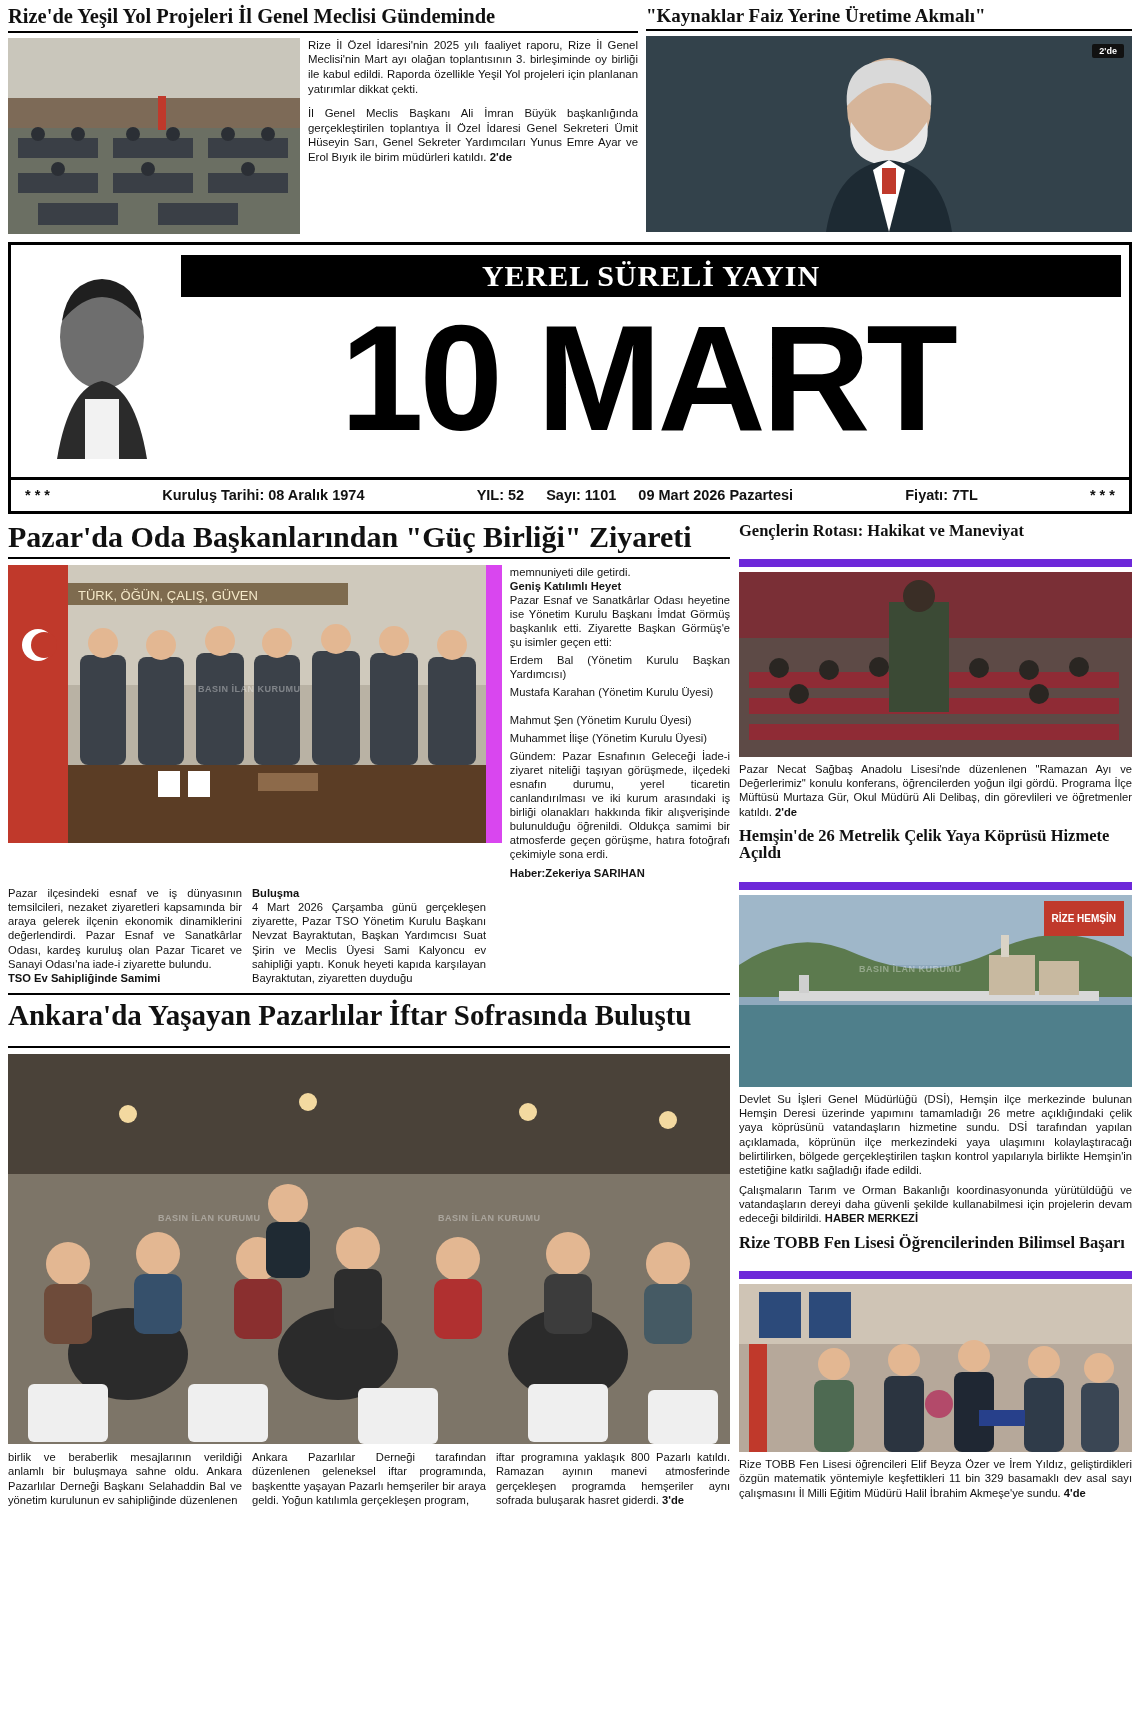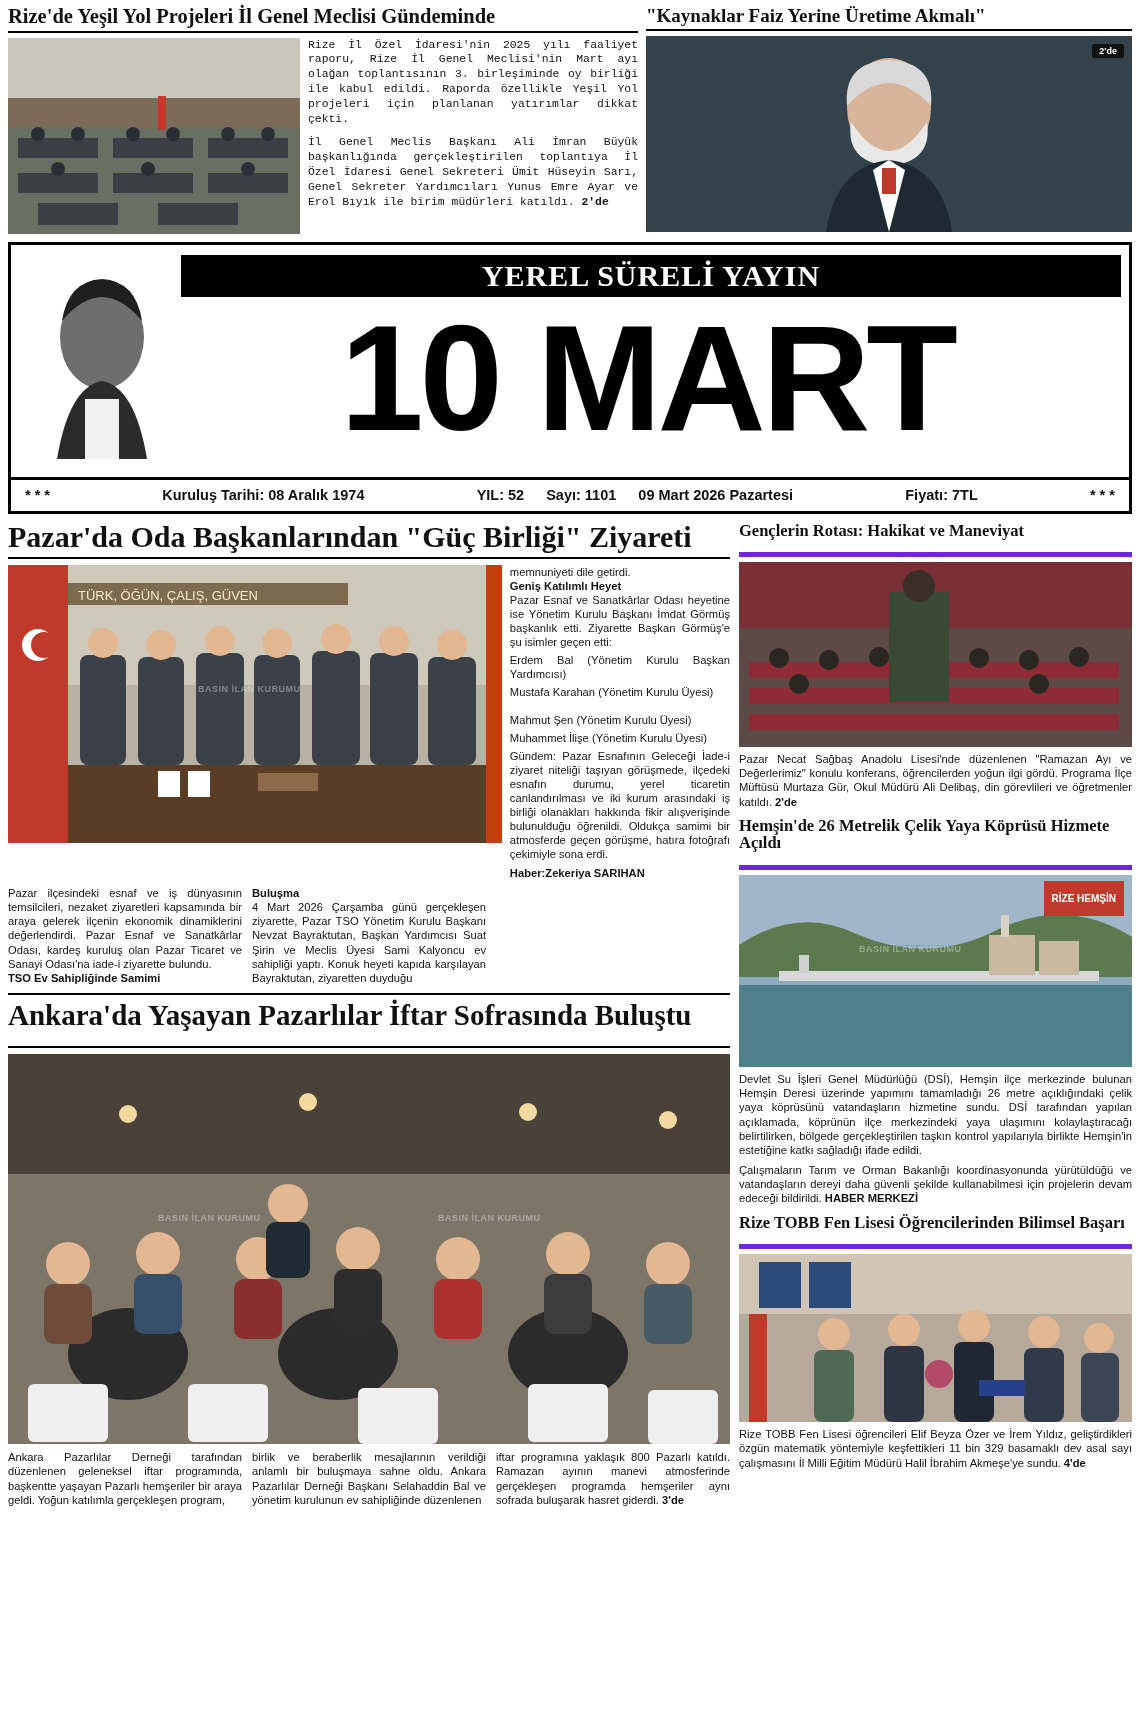--- a/index.html
+++ b/index.html
@@ -13,53 +13,53 @@
   .col-txt{font-size:11.3px;line-height:1.27;text-align:justify;color:#141414;}
 
   
   .topstrip{display:flex;gap:8px;padding:6px 8px 0 8px;box-sizing:border-box;width:1140px;}
   .top-left{width:630px;}
   .top-right{width:486px;}
   .top-left .title{font-size:20.5px;line-height:1.05;border-bottom:2px solid #000;padding-bottom:3px;margin-bottom:5px;}
   .top-right .title{font-size:19px;line-height:1.05;border-bottom:2px solid #000;padding-bottom:3px;margin-bottom:5px;}
   .top-left .body{display:flex;gap:8px;}
   .tl-photo{width:292px;height:196px;background:#6a7a84;}
-  .tl-text{flex:1;font-size:11.4px;line-height:1.3;text-align:justify;font-family:Liberation Mono, monospace;}
+  .tl-text{flex:1;font-size:11.4px;line-height:1.3;text-align:justify;}
   .tl-text p{margin:0 0 9px 0;}
   .tr-photo{width:100%;height:196px;background:#2d3a42;position:relative;}
   .badge{position:absolute;top:8px;right:8px;background:#111;color:#fff;font-size:9px;padding:2px 7px;border-radius:2px;font-weight:bold;}
 
   
   .masthead{margin:8px 8px 0 8px;border:3px solid #000;height:232px;position:relative;background:#fff;overflow:hidden;}
   .ataturk{position:absolute;left:16px;top:14px;width:150px;height:200px;background:linear-gradient(160deg,#2a2a2a 0%,#555 55%,#1d1d1d 100%);}
   .yerel{position:absolute;left:170px;right:8px;top:10px;height:42px;background:#000;color:#fff;font-family:"Liberation Serif",serif;font-weight:bold;font-size:30px;letter-spacing:1px;display:flex;align-items:center;justify-content:center;}
   .bigdate{position:absolute;left:160px;right:6px;top:48px;height:170px;display:flex;align-items:center;justify-content:center;font-family:"Liberation Sans",sans-serif;font-weight:bold;font-size:150px;letter-spacing:-4px;line-height:.8;color:#000;}
   .infobar{margin:0 8px;border-left:3px solid #000;border-right:3px solid #000;border-bottom:3px solid #000;height:34px;display:flex;align-items:center;justify-content:space-between;padding:0 14px;box-sizing:border-box;font-weight:bold;font-size:14.5px;}
   .infobar .mid{display:flex;gap:22px;}
 
   
   .main{display:flex;gap:9px;padding:8px 8px 0 8px;box-sizing:border-box;}
   .left{width:722px;}
   .right{width:393px;}
 
   .lead-title{font-size:30px;line-height:1;border-bottom:2px solid #000;padding-bottom:5px;margin-bottom:6px;}
   .lead-body{display:flex;gap:8px;}
-  .lead-photo{width:478px;height:278px;background:#c2410c;padding-left:48px;}
+  .lead-photo{width:478px;height:278px;background:#d946ef;padding-left:48px;}
   .lead-col{width:236px;font-size:11.2px;line-height:1.26;text-align:justify;}
   .three-cols{display:flex;gap:10px;margin-top:6px;}
   .three-cols .c{width:234px;font-size:11.2px;line-height:1.27;text-align:justify;}
   .sep{border-top:2px solid #000;margin:8px 0 6px 0;}
 
   .ank-title{font-size:29px;line-height:1;border-bottom:2px solid #000;padding-bottom:16px;margin-bottom:6px;}
   .ank-photo{width:722px;height:390px;background:#5d6d77;}
   .ank-cols{display:flex;gap:10px;margin-top:6px;}
   .ank-cols .c{width:234px;font-size:11.2px;line-height:1.27;text-align:justify;}
 
   
-  .r-title{font-family:"Liberation Serif",serif;font-weight:bold;font-size:16.5px;line-height:1.05;border-bottom:5px solid #6d28d9;padding-bottom:13px;margin-bottom:5px;}
+  .r-title{font-family:"Liberation Serif",serif;font-weight:bold;font-size:16.5px;line-height:1.05;border-bottom:8px solid #6d28d9;padding-bottom:20px;margin-bottom:5px;}
   .r-photo{width:100%;background:#58676f;}
   .r-txt{font-size:11.2px;line-height:1.28;text-align:justify;margin-top:5px;}
   .r-block{margin-bottom:8px;}
 </style>
 </head>
 <body>
 
 <div class="page">
 
   <div class="topstrip">
@@ -259,22 +259,22 @@
               <rect x="180" y="330" width="80" height="58" rx="6"></rect>
             <rect x="350" y="334" width="80" height="56" rx="6"></rect>
               <rect x="520" y="330" width="80" height="58" rx="6"></rect>
             <rect x="640" y="336" width="70" height="54" rx="6"></rect>
           </g>
         </svg>
         <div class="wm" style="left:150px;top:160px;">BASIN İLAN KURUMU</div>
         <div class="wm" style="left:430px;top:160px;">BASIN İLAN KURUMU</div>
       </div>
       <div class="ank-cols">
+        <div class="c">birlik ve beraberlik mesajlarının verildiği anlamlı bir buluşmaya sahne oldu. Ankara Pazarlılar Derneği Başkanı Selahaddin Bal ve yönetim kurulunun ev sahipliğinde düzenlenen</div>
         <div class="c">Ankara Pazarlılar Derneği tarafından düzenlenen geleneksel iftar programında, başkentte yaşayan Pazarlı hemşeriler bir araya geldi. Yoğun katılımla gerçekleşen program,</div>
-        <div class="c">birlik ve beraberlik mesajlarının verildiği anlamlı bir buluşmaya sahne oldu. Ankara Pazarlılar Derneği Başkanı Selahaddin Bal ve yönetim kurulunun ev sahipliğinde düzenlenen</div>
         <div class="c">
           <span>iftar programına yaklaşık 800 Pazarlı katıldı. Ramazan ayının manevi atmosferinde gerçekleşen programda hemşeriler aynı sofrada buluşarak hasret giderdi.</span> <b>3'de</b>
         </div>
       </div>
     </div>
 
     <div class="right">
 
       <div class="r-block">
         <div class="r-title">Gençlerin Rotası: Hakikat ve Maneviyat</div>

